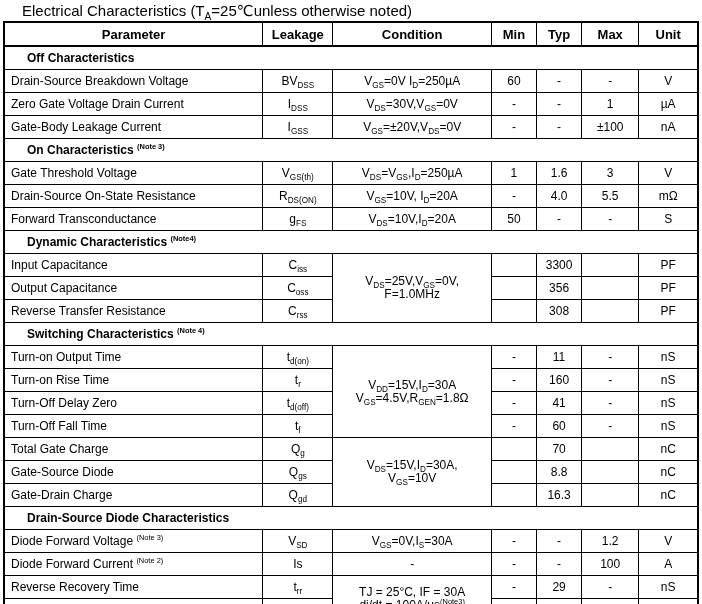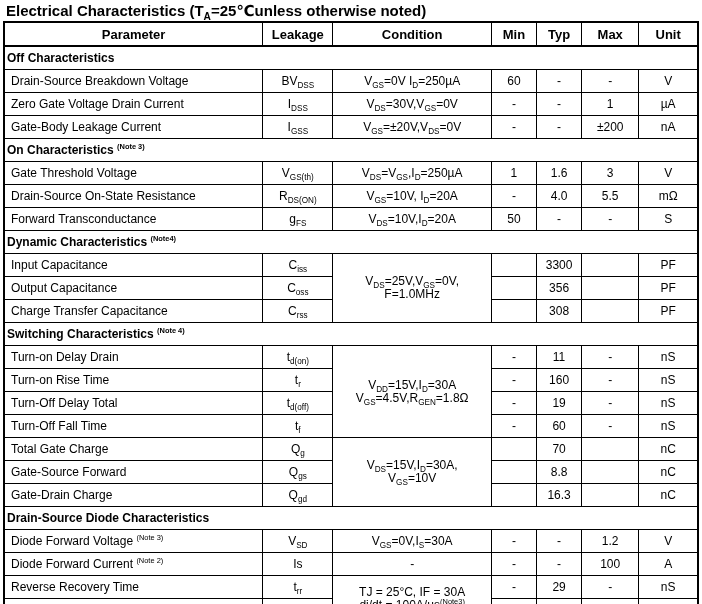--- a/index.html
+++ b/index.html
@@ -3,24 +3,24 @@
 <meta charset="utf-8">
 <style>
   html,body{margin:0;padding:0;background:#ffffff;}
   body{
     width:702px;height:604px;overflow:hidden;
     font-family:"Liberation Sans","DejaVu Sans",sans-serif;
     color:#000;
     -webkit-font-smoothing:antialiased;
   }
   .title{
-    font-weight:bold;
+    font-weight:normal;
     font-size:15px;
     line-height:21px;
-    padding-left:6px;
+    padding-left:22px;
     white-space:nowrap;
   }
   table{
     border-collapse:collapse;
     table-layout:fixed;
     width:696px;
     margin-left:3px;
     border:2px solid #000;
   }
   col.c-param{width:258px;}
@@ -43,21 +43,21 @@
   th{
     font-weight:bold;
     font-size:13px;
     border-bottom:2px solid #000;
     border-radius:6px;
   }
   td.param{text-align:left;padding-left:6px;}
   tr.section td{
     text-align:left;
     font-weight:bold;
-    padding-left:2px;
+    padding-left:22px;
   }
   sub{font-size:0.68em;line-height:0;}
   sup{font-size:0.62em;line-height:0;vertical-align:super;text-align:right;}
 </style>
 </head>
 <body>
 
 <div class="title">Electrical Characteristics (T<sub>A</sub>=25℃unless otherwise noted)</div>
 
 <table>
@@ -102,21 +102,21 @@
         <td>-</td>
         <td>1</td>
         <td>µA</td>
       </tr>
       <tr>
         <td class="param">Gate-Body Leakage Current</td>
         <td>I<sub>GSS</sub></td>
         <td>V<sub>GS</sub>=±20V,V<sub>DS</sub>=0V</td>
         <td>-</td>
         <td>-</td>
-        <td>±200</td>
+        <td>±100</td>
         <td>nA</td>
       </tr>
       <tr class="section">
         <td colspan="7">On Characteristics <sup>(Note 3)</sup></td>
       </tr>
       <tr>
         <td class="param">Gate Threshold Voltage</td>
         <td>V<sub>GS(th)</sub></td>
         <td>V<sub>DS</sub>=V<sub>GS</sub>,I<sub>D</sub>=250µA</td>
         <td>1</td>
@@ -156,52 +156,52 @@
       </tr>
       <tr>
         <td class="param">Output Capacitance</td>
         <td>C<sub>oss</sub></td>
         <td></td>
         <td>356</td>
         <td></td>
         <td>PF</td>
       </tr>
       <tr>
-        <td class="param">Charge Transfer Capacitance</td>
+        <td class="param">Reverse Transfer Resistance</td>
         <td>C<sub>rss</sub></td>
         <td></td>
         <td>308</td>
         <td></td>
         <td>PF</td>
       </tr>
       <tr class="section">
         <td colspan="7">Switching Characteristics <sup>(Note 4)</sup></td>
       </tr>
       <tr>
-        <td class="param">Turn-on Delay Drain</td>
+        <td class="param">Turn-on Output Time</td>
         <td>t<sub>d(on)</sub></td>
         <td rowspan="4">V<sub>DD</sub>=15V,I<sub>D</sub>=30A<br>V<sub>GS</sub>=4.5V,R<sub>GEN</sub>=1.8Ω</td>
         <td>-</td>
         <td>11</td>
         <td>-</td>
         <td>nS</td>
       </tr>
       <tr>
         <td class="param">Turn-on Rise Time</td>
         <td>t<sub>r</sub></td>
         <td>-</td>
         <td>160</td>
         <td>-</td>
         <td>nS</td>
       </tr>
       <tr>
-        <td class="param">Turn-Off Delay Total</td>
+        <td class="param">Turn-Off Delay Zero</td>
         <td>t<sub>d(off)</sub></td>
         <td>-</td>
-        <td>19</td>
+        <td>41</td>
         <td>-</td>
         <td>nS</td>
       </tr>
       <tr>
         <td class="param">Turn-Off Fall Time</td>
         <td>t<sub>f</sub></td>
         <td>-</td>
         <td>60</td>
         <td>-</td>
         <td>nS</td>
@@ -209,21 +209,21 @@
       <tr>
         <td class="param">Total Gate Charge</td>
         <td>Q<sub>g</sub></td>
         <td rowspan="3">V<sub>DS</sub>=15V,I<sub>D</sub>=30A,<br>V<sub>GS</sub>=10V</td>
         <td></td>
         <td>70</td>
         <td></td>
         <td>nC</td>
       </tr>
       <tr>
-        <td class="param">Gate-Source Forward</td>
+        <td class="param">Gate-Source Diode</td>
         <td>Q<sub>gs</sub></td>
         <td></td>
         <td>8.8</td>
         <td></td>
         <td>nC</td>
       </tr>
       <tr>
         <td class="param">Gate-Drain Charge</td>
         <td>Q<sub>gd</sub></td>
         <td></td>

